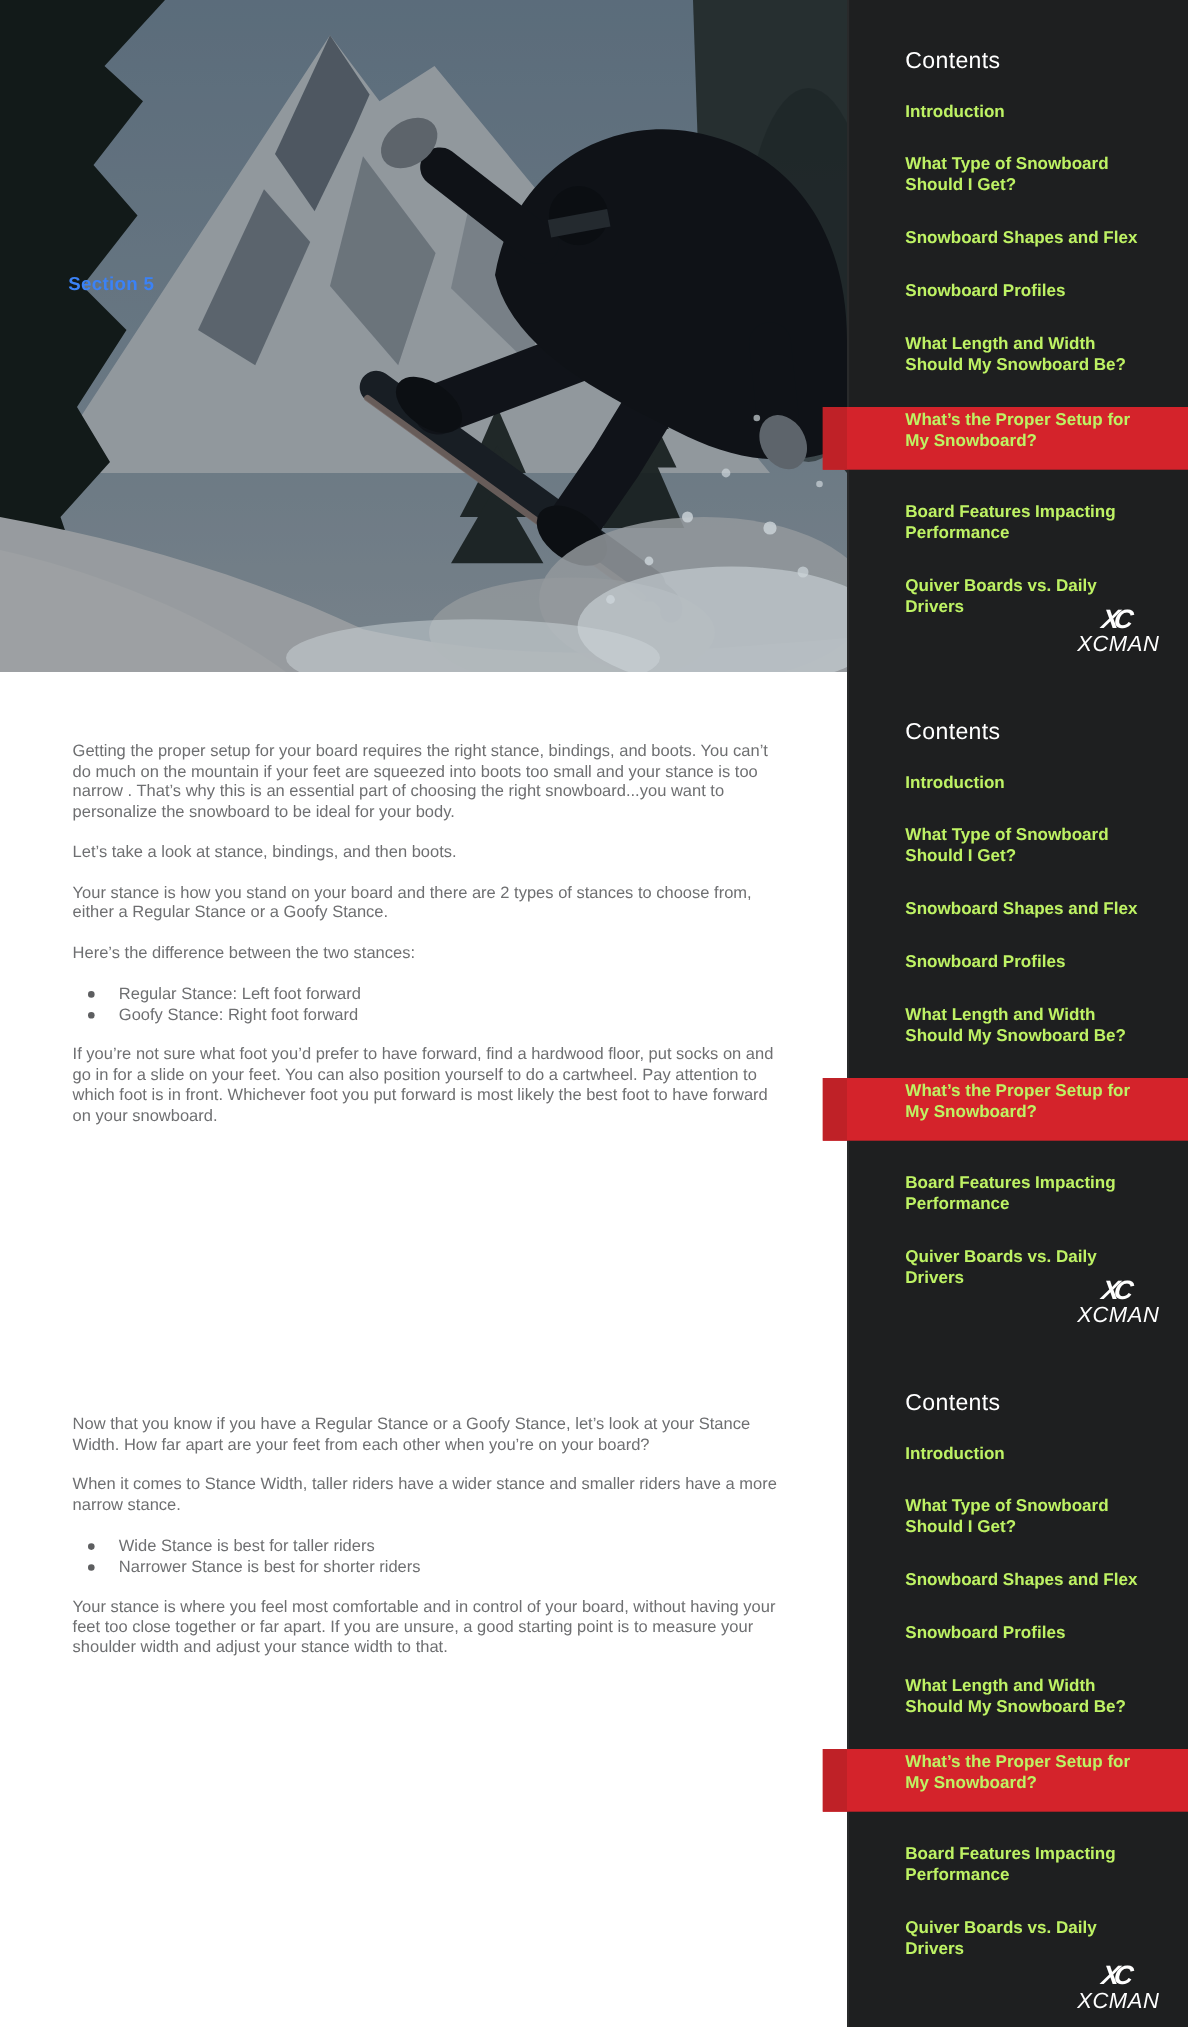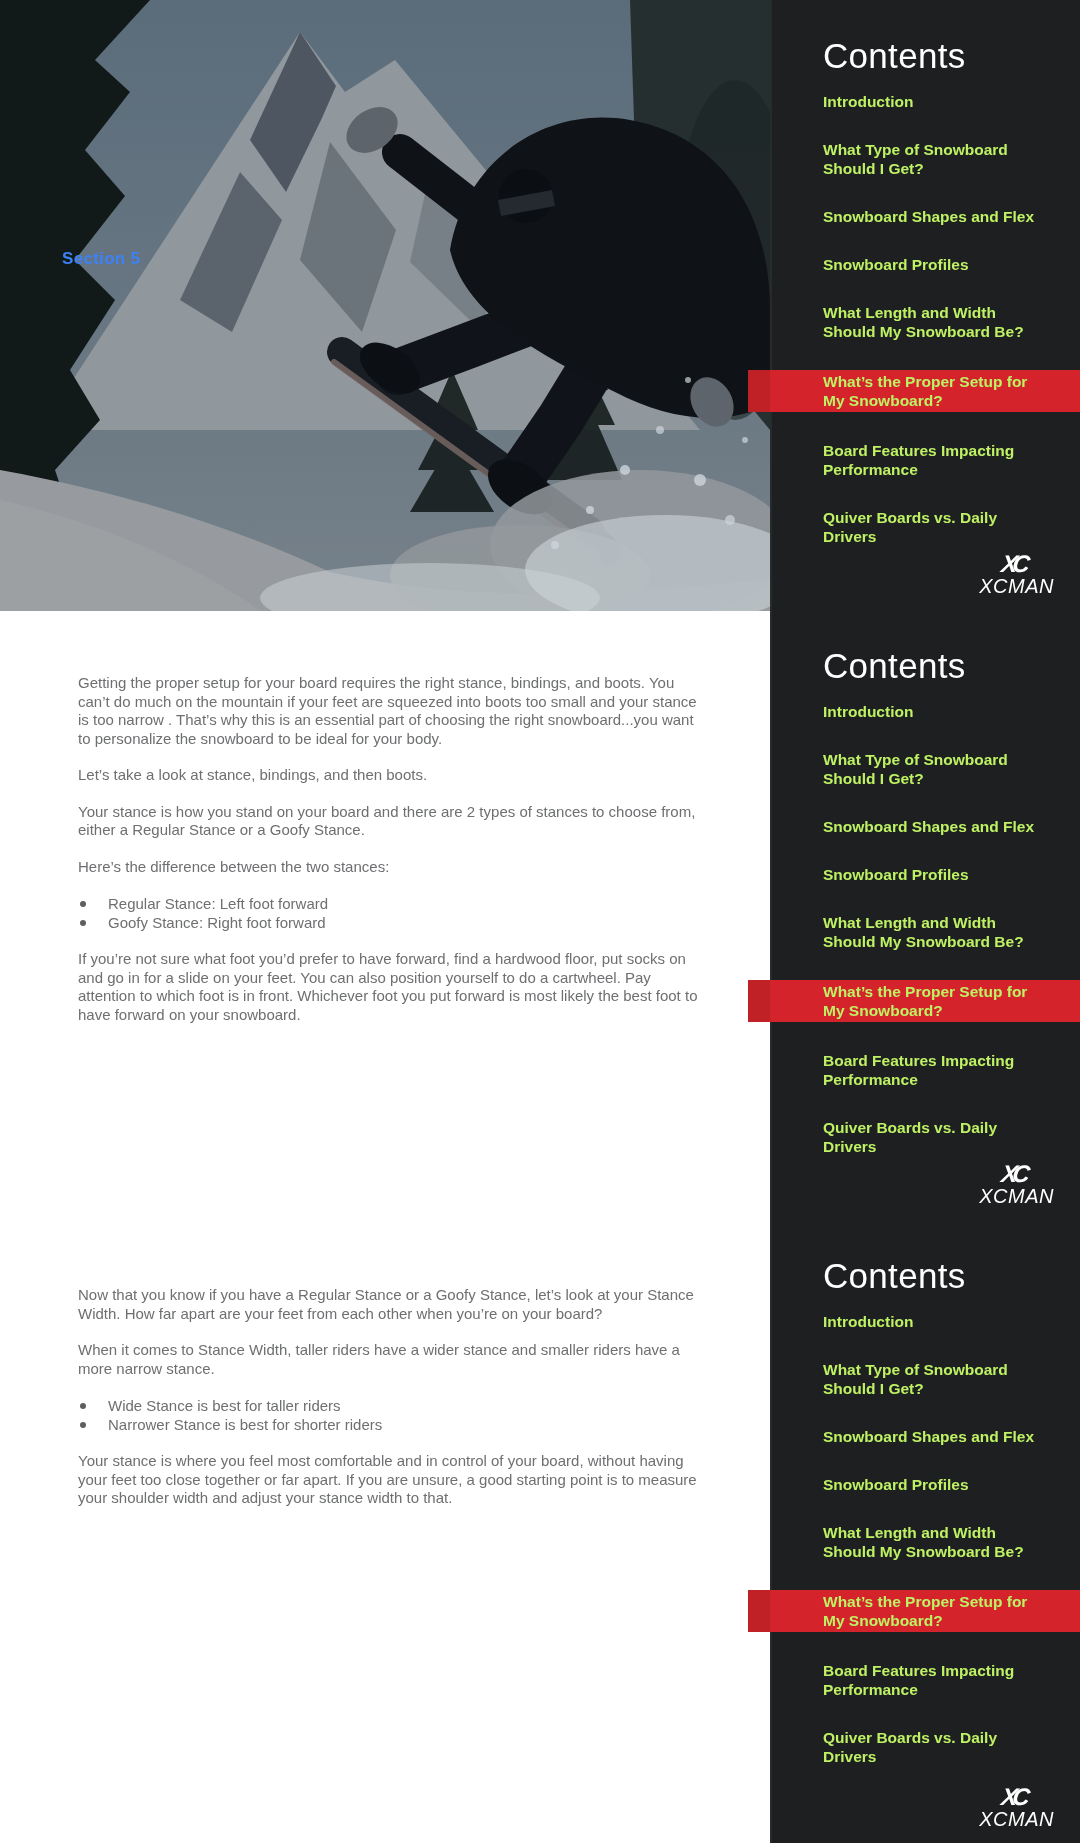--- a/index.html
+++ b/index.html
@@ -10,37 +10,37 @@
   .hero { position:absolute; left:0; top:0; width:770px; height:611px; overflow:hidden; }
   .hero svg { display:block; width:770px; height:611px; }
   .hero-text { position:absolute; left:62px; top:244px; width:700px; z-index:3; }
   .hero-kicker { font-size:17px; line-height:30px; font-weight:700; color:#3b82f6; margin:0 0 6px 0; letter-spacing:0.3px; }
   .hero-title { font-size:38px; line-height:48px; font-weight:bold; color:#ffffff; margin:0; letter-spacing:-0.3px; }
 
   
   .content { position:absolute; left:62px; width:646px; color:#6e6f71; font-size:15px; line-height:18.5px; }
   .content-a { top:674px; }
   .content-b { top:1286px; }
-  .content p { margin:0 0 18px 16px; }
+  .content p { margin:0 0 18px 4px; }
   .content h3 { color:#4a4b4d; font-size:17px; line-height:21px; font-weight:bold; margin:22px 0 24px 0; }
   .content ul { list-style:none; margin:18px 0; padding:0; }
   .content li { position:relative; padding-left:46px; line-height:19px; }
   .content li::before { content:""; position:absolute; left:18px; top:6.5px; width:6px; height:6px; border-radius:50%; background:#5d5e60; }
 
   
   .sidebar { position:absolute; left:770px; top:0; width:310px; height:1843px; background:#1e1f20; box-shadow:inset 2px 0 0 rgba(255,255,255,0.05); }
   .toc-block { position:relative; box-sizing:border-box; height:610px; padding:40px 20px 0 53px; }
   .toc-block:nth-child(3) { height:623px; }
-  .toc-heading { font-size:35px; line-height:32px; font-weight:400; color:#ffffff; margin:0 0 20px 0; letter-spacing:0.3px; }
+  .toc-heading { font-size:21px; line-height:32px; font-weight:400; color:#ffffff; margin:0 0 20px 0; letter-spacing:0.3px; }
   .toc-item { font-size:15.5px; line-height:19px; font-weight:bold; color:#bef264; margin:0 0 29px 0; max-width:220px; cursor:pointer; }
   .toc-item.active {
     position:relative; box-sizing:border-box;
     width:332px; max-width:none;
     margin-left:-75px; margin-right:-20px;
-    padding:2px 32px 2px 75px;
+    padding:2px 32px 17px 75px;
     background:#d4232b;
   }
   .toc-item.active::before { content:""; position:absolute; left:0; top:0; bottom:0; width:22px; background:#bf2127; }
   .toc-logo { position:absolute; right:26px; bottom:13px; color:#ffffff; text-align:center; }
   .logo-mark { display:block; font-style:italic; font-weight:bold; font-size:24px; line-height:22px; letter-spacing:-5px; transform:skewX(-8deg); padding-right:6px; }
   .logo-word { display:block; font-style:italic; font-weight:normal; font-size:20px; line-height:22px; letter-spacing:0.5px; }
 </style>
 </head>
 <body>
 

